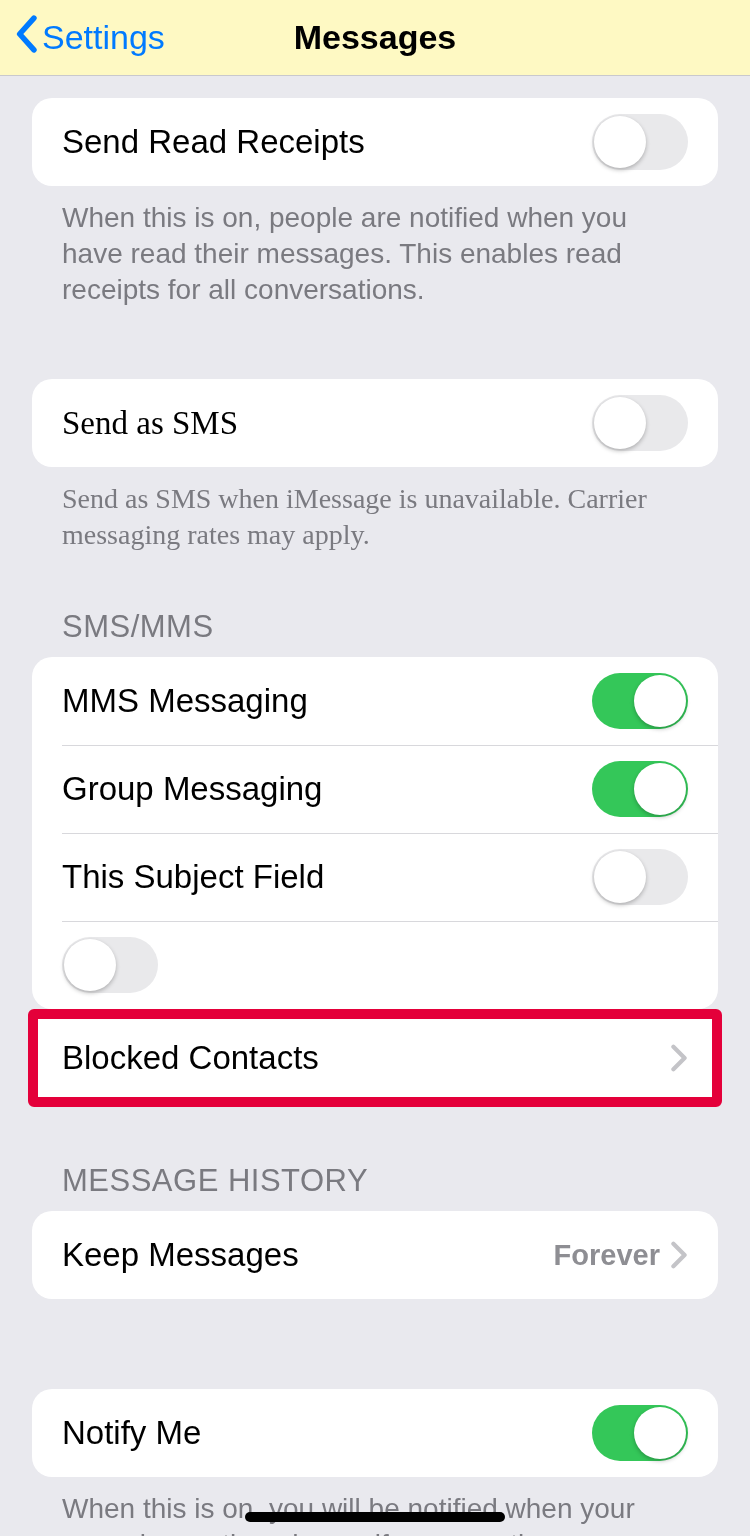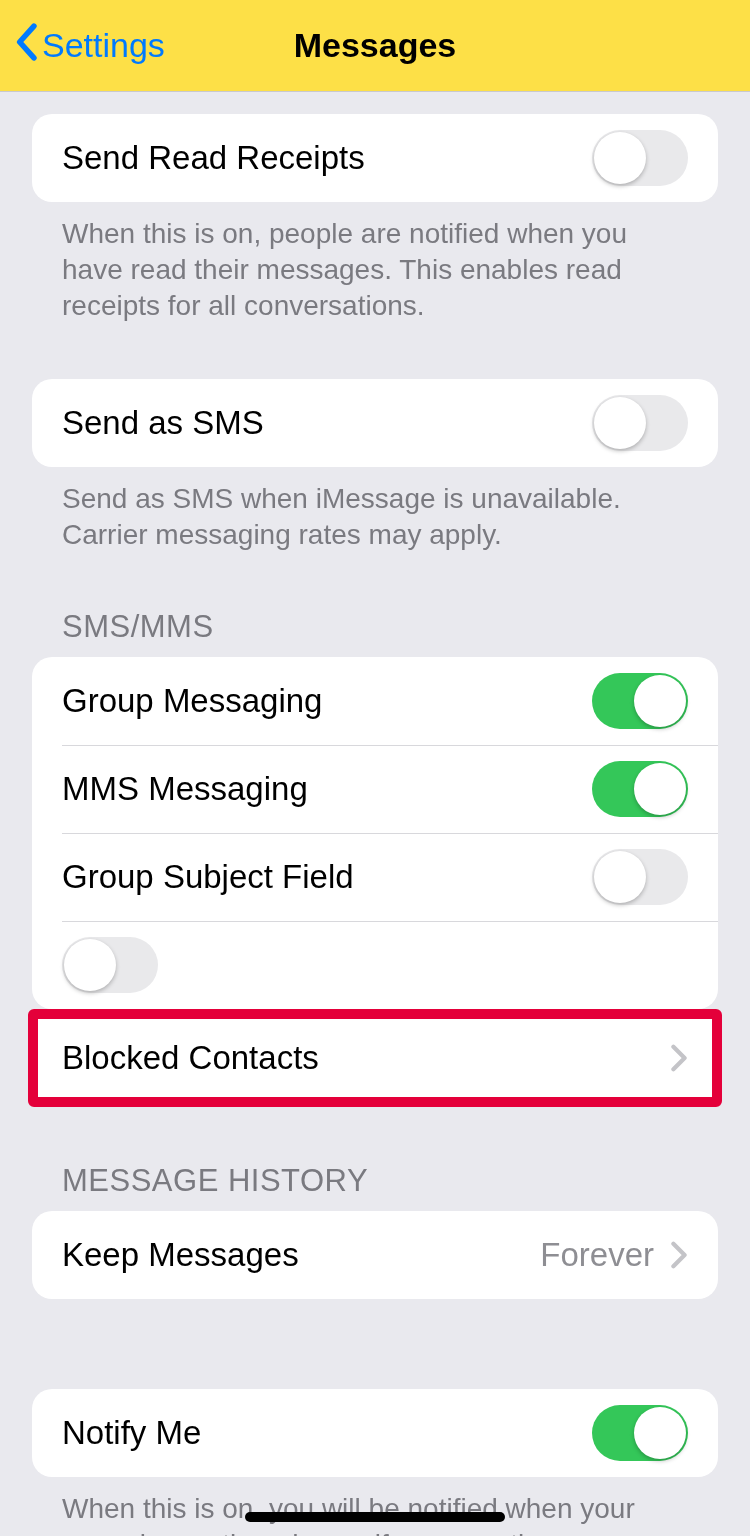--- a/index.html
+++ b/index.html
@@ -5,22 +5,22 @@
   * { box-sizing: border-box; margin: 0; padding: 0; }
   html, body { width: 750px; height: 1536px; }
   body {
     font-family: -apple-system, "Helvetica Neue", Helvetica, Arial, sans-serif;
     background: #e9e9ee;
     color: #000;
     overflow: hidden;
     position: relative;
   }
   .navbar {
-    height: 92px;
-    background: #fde047;
+    height: 76px;
+    background: #fef9c3;
     border-bottom: 1px solid #c9c9cd;
     display: flex;
     align-items: center;
     position: relative;
   }
   .back {
     display: flex;
     align-items: center;
     color: #007aff;
     font-size: 34px;
@@ -53,21 +53,21 @@
     position: relative;
   }
   .row + .row::before {
     content: "";
     position: absolute;
     left: 30px; right: 0; top: 0;
     height: 1px;
     background: #d8d8dc;
   }
   .row-label { flex: 1; }
-  .row-value { color: #8e8e93; font-size: 33px; margin-right: 16px; }
+  .row-value { color: #8e8e93; font-size: 29px; margin-right: 10px; font-weight: bold; }
   .chevron svg { width: 18px; height: 28px; display:block; }
   .toggle {
     width: 96px; height: 56px;
     border-radius: 28px;
     position: relative;
     background: #e9e9eb;
     flex-shrink: 0;
   }
   .toggle .knob {
     position: absolute;
@@ -86,21 +86,21 @@
     line-height: 1.28;
     padding: 14px 30px 0 30px;
   }
   .section-header {
     color: #7a7a80;
     font-size: 31px;
     letter-spacing: 0.5px;
     padding: 0 30px 12px 30px;
   }
   .gap-large { margin-top: 56px; }
-  .gap-med { margin-top: 56px; }
+  .gap-med { margin-top: 72px; font-family: Liberation Serif, serif; }
   .highlight-box {
     border: 10px solid #e4003a;
     border-radius: 6px;
     margin: 0 -4px;
   }
   .highlight-box .row { padding: 0 24px; min-height: 78px; }
   .home-indicator {
     position: absolute;
     bottom: 14px;
     left: 50%;
@@ -149,33 +149,33 @@
           </div>
       </div>
     </div>
     <div class="footer-text">Send as SMS when iMessage is unavailable. Carrier messaging rates may apply.</div>
   </div>
 
   <div class="group gap-large">
     <div class="section-header">SMS/MMS</div>
     <div class="card">
       <div class="row">
+        <div class="row-label">MMS Messaging</div>
+        <div class="toggle on">
+            <div class="knob"></div>
+          </div>
+      </div>
+      <div class="row">
         <div class="row-label">Group Messaging</div>
         <div class="toggle on">
             <div class="knob"></div>
           </div>
       </div>
       <div class="row">
-        <div class="row-label">MMS Messaging</div>
-        <div class="toggle on">
-            <div class="knob"></div>
-          </div>
-      </div>
-      <div class="row">
-        <div class="row-label">Group Subject Field</div>
+        <div class="row-label">This Subject Field</div>
         <div class="toggle">
             <div class="knob"></div>
           </div>
       </div>
       <div class="row">
         <div class="toggle">
             <div class="knob"></div>
           </div>
       </div>
     </div>

